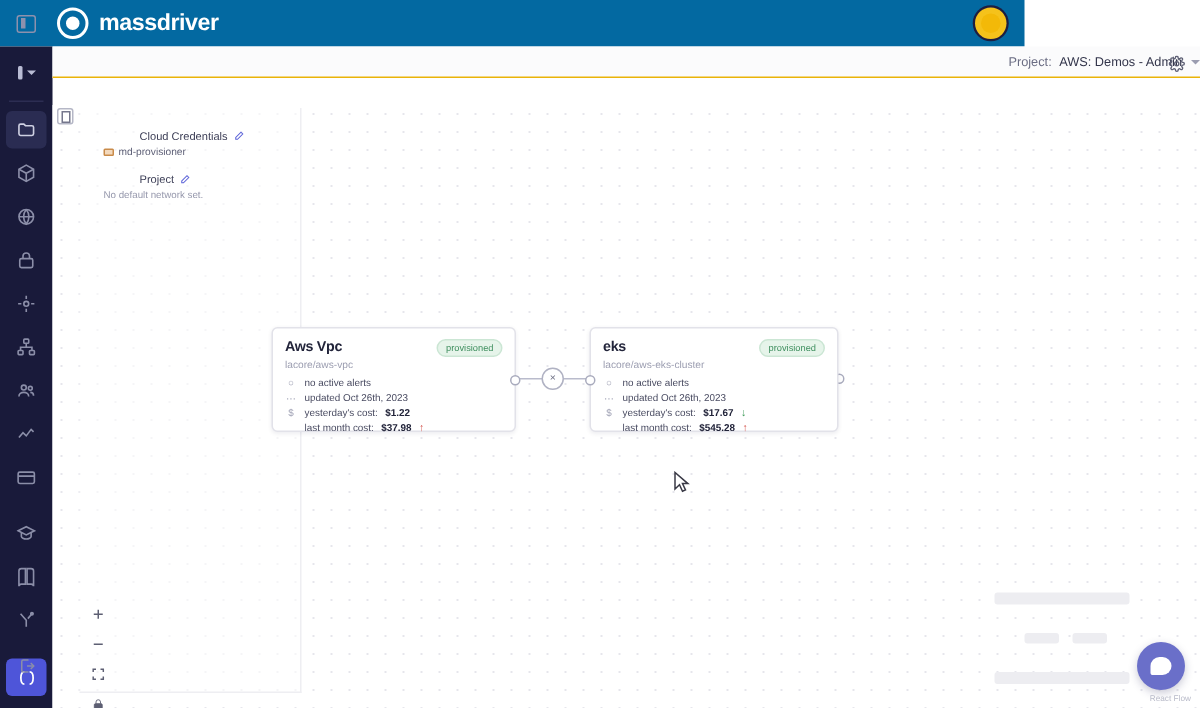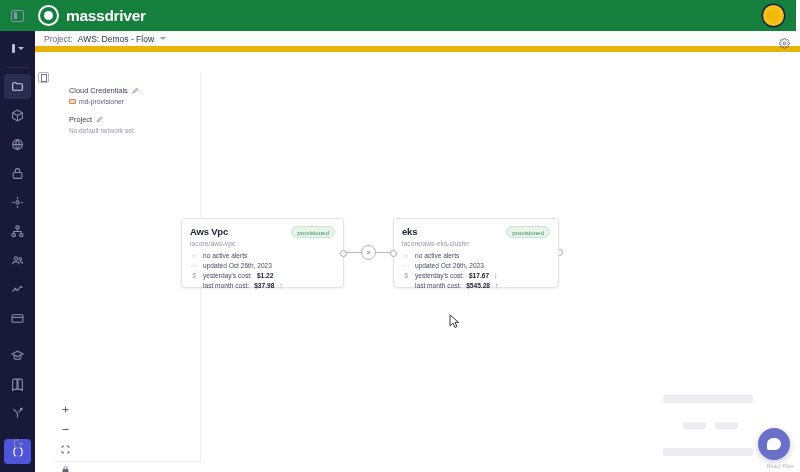--- a/index.html
+++ b/index.html
@@ -6,22 +6,22 @@
   html, body {
     width: 800px; height: 472px;
     font-family: "Liberation Sans", sans-serif;
     overflow: hidden;
     background: #ffffff;
   }
   #app { position: relative; width: 800px; height: 472px; }
 
   
   .topbar {
-    position: absolute; top: 0; left: 0; width: 796px; height: 31px;
-    background: #15803d; display: flex; align-items: center;
+    position: absolute; top: 0; left: 0; width: 683px; height: 31px;
+    background: #0369a1; display: flex; align-items: center;
   }
   .topbar-toggle {
     width: 34px; height: 31px; display: flex; align-items: center; justify-content: center;
     cursor: pointer;
   }
   .toggle-box {
     width: 13px; height: 12px; border: 1.4px solid #8e91ad; border-radius: 2px;
     position: relative;
   }
   .toggle-box:after {
@@ -71,22 +71,22 @@
     border-radius: 4px; margin-bottom: 4px; cursor: pointer;
   }
   .rail-item.active { background: #2a2c52; }
   .rail-item.brandactive { background: #4e55d9; }
   .rail-item svg { display: block; }
   .rail-bottom { position: absolute; bottom: 12px; left: 0; width: 35px; display: flex; justify-content: center; }
 
   
   .projbar {
     position: absolute; left: 35px; top: 31px; width: 765px; height: 21px;
-    background: #fbfbfc; border-bottom: 6px solid #eab308;
-    display: flex; align-items: center; padding-left: 9px; gap: 5px;
+    background: #fbfbfc; border-bottom: 1px solid #eab308;
+    display: flex; align-items: center; padding-left: 9px; gap: 5px; justify-content: flex-end;
   }
   .proj-label { font-size: 8.5px; color: #6a6c83; }
   .proj-value { font-size: 8.5px; color: #33354b; }
   .proj-caret {
     width: 0; height: 0; border-left: 3px solid transparent; border-right: 3px solid transparent;
     border-top: 3.5px solid #9a9cb0; margin-left: 1px;
   }
   .gear {
     position: absolute; right: 10px; top: 4px; cursor: pointer;
   }
@@ -117,21 +117,21 @@
     display: flex; align-items: center; justify-content: center; cursor: pointer;
   }
   .canvas-collapse:after { content:""; width: 4px; height: 6px; border: 1px solid #75778c; }
 
   
   .infopanel {
     position: absolute; left: 18px; top: 2px; width: 148px; height: 390px;
     border-right: 1px solid #eeeef2; border-bottom: 1px solid #eeeef2;
     background: rgba(255,255,255,0.6); padding: 14px 0 0 16px;
   }
-  .info-head { display: flex; align-items: center; gap: 4px; }
+  .info-head { display: flex; align-items: center; gap: 4px; margin-left: 24px; }
   .info-title { font-size: 7.4px; color: #3b3d55; }
   .pencil { width: 7px; height: 7px; }
   .info-sub { font-size: 6.8px; color: #5d5f76; display: flex; align-items: center; gap: 3px; margin-top: 3px; }
   .info-sub .minicard {
     width: 7px; height: 5px; border: 0.8px solid #c98b4a; border-radius: 1px; background: #f3d9bd;
   }
   .info-block2 { margin-top: 10px; }
   .info-muted { font-size: 6.5px; color: #9799ad; margin-top: 3px; }
 
   
@@ -312,21 +312,21 @@
           <path d="M14 4H7a2 2 0 0 0-2 2v12a2 2 0 0 0 2 2h7"></path>
             <path d="M17 8l4 4-4 4"></path>
             <path d="M21 12h-9"></path>
         </svg>
       </div>
     </div>
   </div>
 
   <div class="projbar">
     <span class="proj-label">Project:</span>
-    <span class="proj-value">AWS: Demos - Flow</span>
+    <span class="proj-value">AWS: Demos - Admin</span>
     <span class="proj-caret"></span>
     <span class="gear">
       <svg width="11" height="11" viewBox="0 0 24 24" fill="none" stroke="#5e6075" stroke-width="2">
         <circle cx="12" cy="12" r="3"></circle>
         <path d="M19.4 15a1.6 1.6 0 0 0 .3 1.8l.1.1a2 2 0 1 1-2.8 2.8l-.1-.1a1.6 1.6 0 0 0-1.8-.3 1.6 1.6 0 0 0-1 1.5V21a2 2 0 1 1-4 0v-.1A1.6 1.6 0 0 0 9 19.4a1.6 1.6 0 0 0-1.8.3l-.1.1a2 2 0 1 1-2.8-2.8l.1-.1a1.6 1.6 0 0 0 .3-1.8 1.6 1.6 0 0 0-1.5-1H3a2 2 0 1 1 0-4h.1A1.6 1.6 0 0 0 4.6 9a1.6 1.6 0 0 0-.3-1.8l-.1-.1a2 2 0 1 1 2.8-2.8l.1.1a1.6 1.6 0 0 0 1.8.3H9a1.6 1.6 0 0 0 1-1.5V3a2 2 0 1 1 4 0v.1a1.6 1.6 0 0 0 1 1.5 1.6 1.6 0 0 0 1.8-.3l.1-.1a2 2 0 1 1 2.8 2.8l-.1.1a1.6 1.6 0 0 0-.3 1.8V9a1.6 1.6 0 0 0 1.5 1H21a2 2 0 1 1 0 4h-.1a1.6 1.6 0 0 0-1.5 1z"></path>
       </svg>
     </span>
   </div>
 
 

